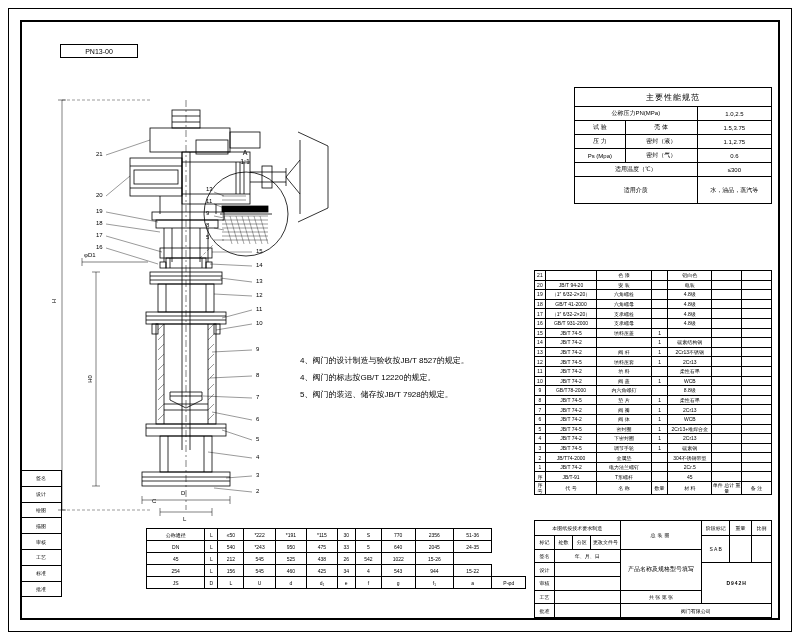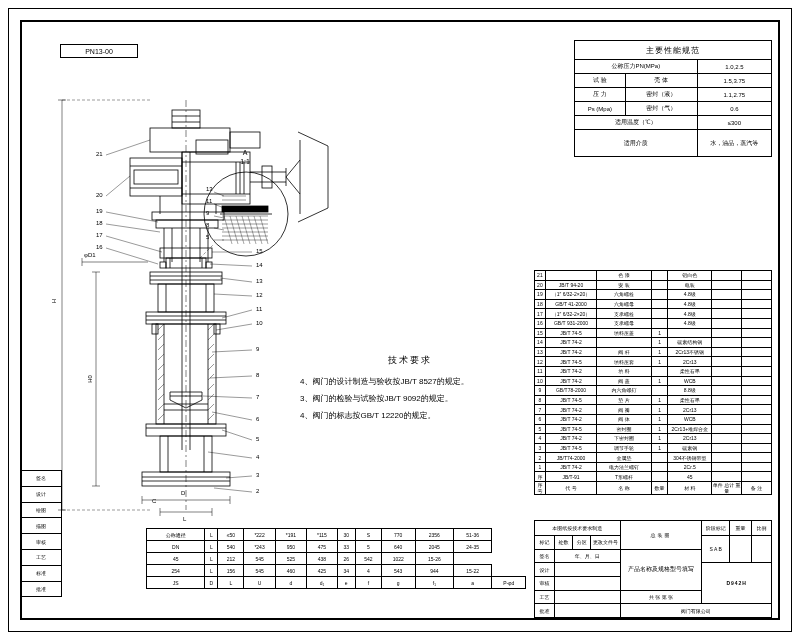--- a/index.html
+++ b/index.html
@@ -11,21 +11,21 @@
   
   #outer-frame{left:8px;top:8px;width:784px;height:624px;border:1px solid #000;box-sizing:border-box;}
   #inner-frame{left:20px;top:20px;width:760px;height:600px;border:2px solid #000;box-sizing:border-box;}
 
   
   table{border-collapse:collapse;font-size:6px;}
   table td,table th{border:1px solid #000;padding:0;text-align:center;vertical-align:middle;font-weight:normal;}
 
   
   #spec-table{position:absolute;left:574px;top:40px;width:198px;}
-  #spec-table table{width:100%;}
+  #spec-table table{width:100%;margin-top:47px;}
   #spec-table td{height:13px;}
   .spec-title{font-size:8px;letter-spacing:1px;}
 
   
   #parts-table{position:absolute;left:534px;top:270px;width:238px;}
   #parts-table table{width:100%;}
   #parts-table td{height:8.6px;font-size:5px;}
   .pl-no{width:10px;}
   .pl-code{width:52px;}
   .pl-name{width:56px;}
@@ -381,24 +381,23 @@
         </tr>
         <tr>
           <td colspan="2" style="height:26px;">适用介质</td>
           <td style="height:26px;">水，油品，蒸汽等</td>
         </tr>
       </tbody>
     </table>
   </div>
 
   <div id="tech">
-    <div class="t-title">技术要求</div>
     <p>4、阀门的设计制造与验收按JB/T 8527的规定。</p>
-    <p>3、阀门的检验与试验按JB/T 9092的规定。</p>
     <p>4、阀门的标志按GB/T 12220的规定。</p>
+    <p>5、阀门的装运、储存按JB/T 7928的规定。</p>
   </div>
 
   <div id="parts-table">
     <table id="parts-tbl">
       <tbody>
           <tr>
             <td class="pl-no">21</td>
             <td class="pl-code"></td>
             <td class="pl-name">色  漆</td>
             <td class="pl-qty"></td>

